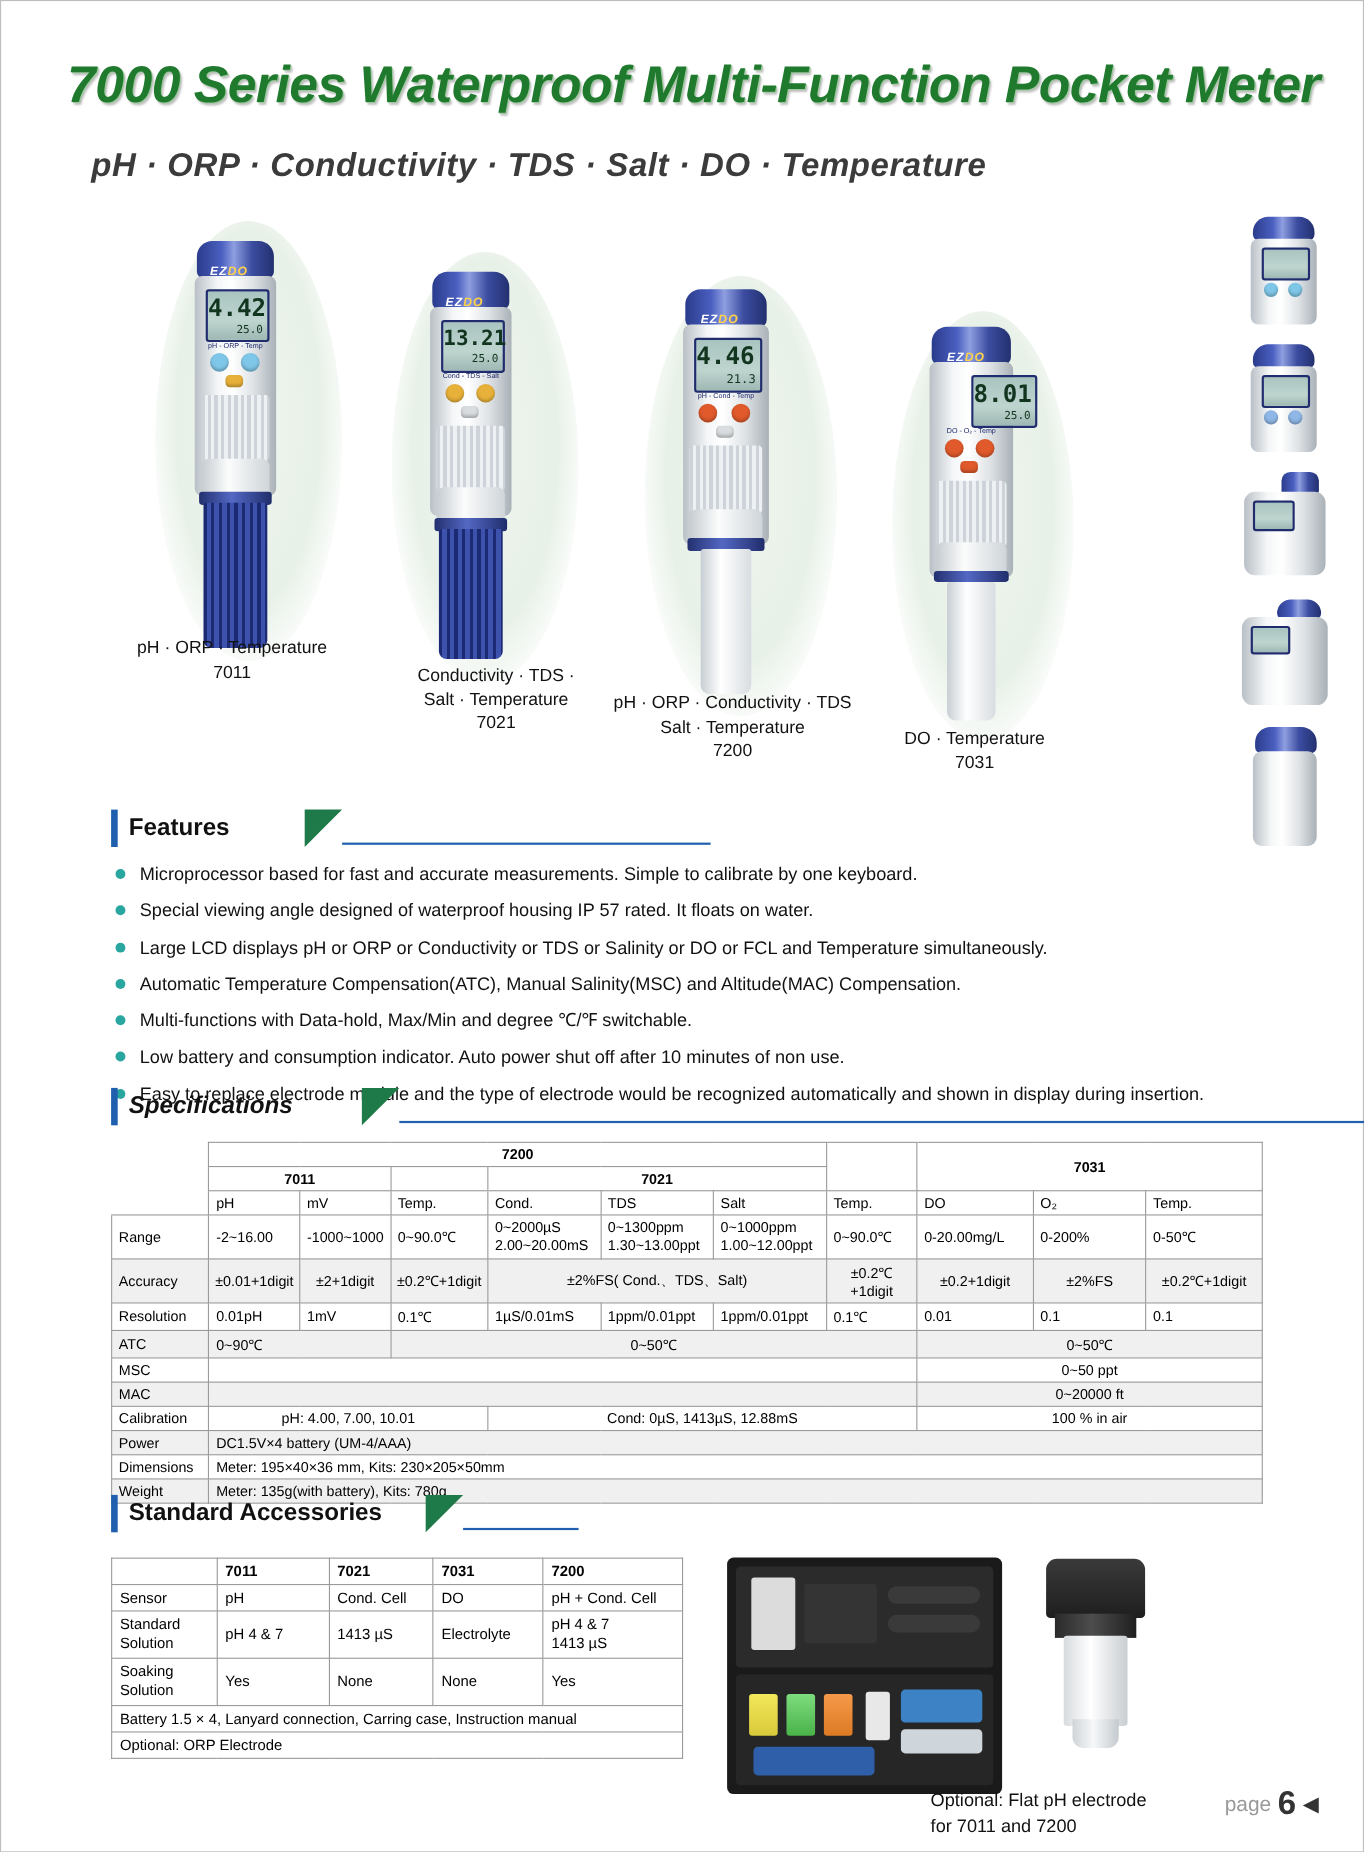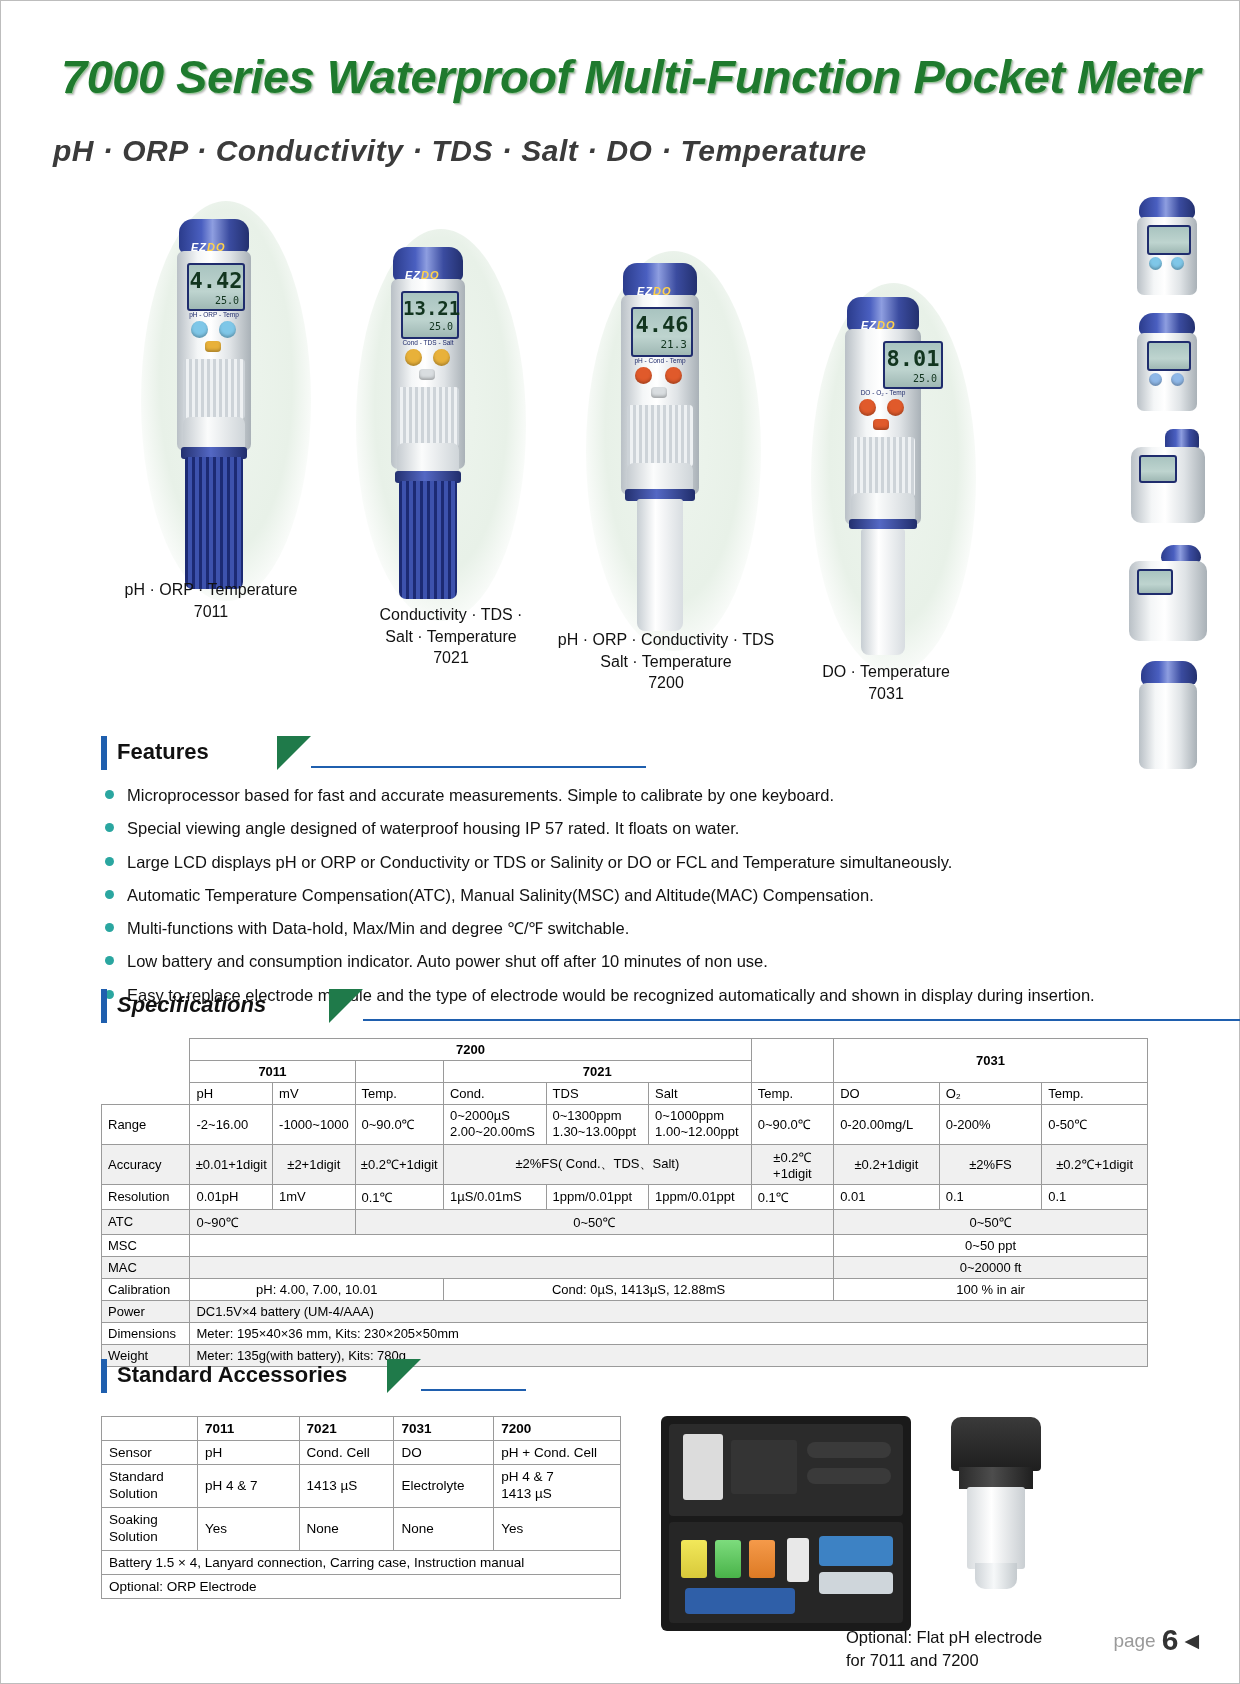--- a/index.html
+++ b/index.html
@@ -18,36 +18,36 @@
   }
   
   .title{
     position:absolute;left:60px;top:48px;width:1120px;
     font-size:47px;font-weight:bold;font-style:italic;
     color:#1f7a2e;letter-spacing:-0.5px;
     text-shadow:1px 1px 0 #9ec89e, 2px 2px 2px rgba(0,0,0,0.25);
     white-space:nowrap;
   }
   .subtitle{
-    position:absolute;left:52px;top:133px;width:1120px;
+    position:absolute;left:82px;top:133px;width:1120px;
     font-size:30px;font-weight:bold;font-style:italic;
     color:#3b3b3b;letter-spacing:0.5px;white-space:nowrap;
   }
   
   .prodzone{position:absolute;left:0;top:190px;width:1240px;height:520px;}
   .halo{
     position:absolute;border-radius:50%;
     background:radial-gradient(ellipse at 50% 45%, #eef5ee 0%, #e8f1e8 55%, #ffffff 78%);
   }
   
   .meter{position:absolute;}
   .m-cap{position:absolute;border-radius:14px 14px 6px 6px;background:linear-gradient(90deg,#2b3c8c 0%,#4a5fc0 32%,#8e9ee0 48%,#3b4ca0 72%,#23306f 100%);}
   .m-body{position:absolute;border-radius:7px;background:linear-gradient(90deg,#b9c0c6 0%,#f4f6f7 28%,#ffffff 46%,#dfe3e6 72%,#a9b1b7 100%);}
   .m-lcd{position:absolute;background:linear-gradient(180deg,#a9c4c0 0%,#bed4cf 60%,#9fb8b4 100%);border:2px solid #1f2c6d;border-radius:3px;}
-  .m-lcd .big{font-family:"DejaVu Sans Mono",monospace;font-weight:bold;color:#12351f;text-align:center;line-height:1;}
+  .m-lcd .big{font-family:"DejaVu Sans Mono",monospace;font-weight:bold;color:#12351f;line-height:1;}
   .m-lcd .sml{font-family:"DejaVu Sans Mono",monospace;color:#12351f;text-align:right;line-height:1;}
   .m-brand{position:absolute;color:#fff;font-size:11px;font-weight:bold;font-style:italic;letter-spacing:1px;}
   .m-btn{position:absolute;border-radius:50%;box-shadow:inset 0 -2px 3px rgba(0,0,0,0.25);}
   .m-grip{position:absolute;background:repeating-linear-gradient(90deg,#cdd3d8 0 3px,#eef1f3 3px 6px);border-radius:4px;}
   .m-probe-blue{position:absolute;background:repeating-linear-gradient(90deg,#1c2a73 0 3px,#3d52ad 3px 7px);border-radius:3px 3px 7px 7px;}
   .m-probe-white{position:absolute;background:linear-gradient(90deg,#c7ced3,#ffffff 40%,#d8dde1);border-radius:3px 3px 8px 8px;}
   .m-ring{position:absolute;background:linear-gradient(90deg,#23306f,#5468c4 45%,#202d6b);border-radius:3px;}
   .caption{position:absolute;text-align:center;font-size:16px;color:#111;line-height:1.35;}
   
   .thumbcol{position:absolute;right:22px;top:196px;width:96px;}

